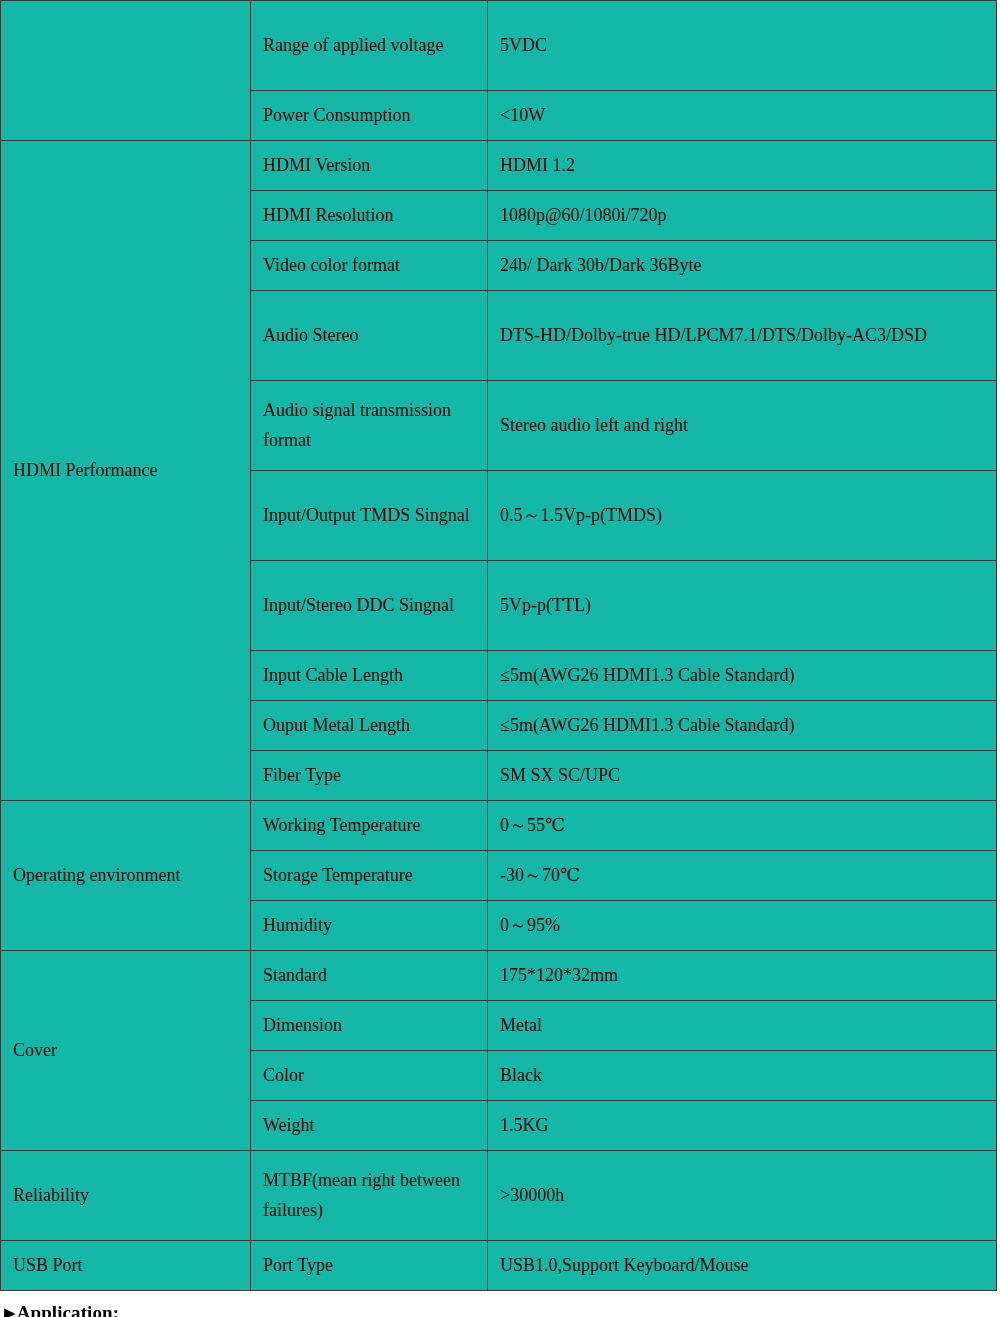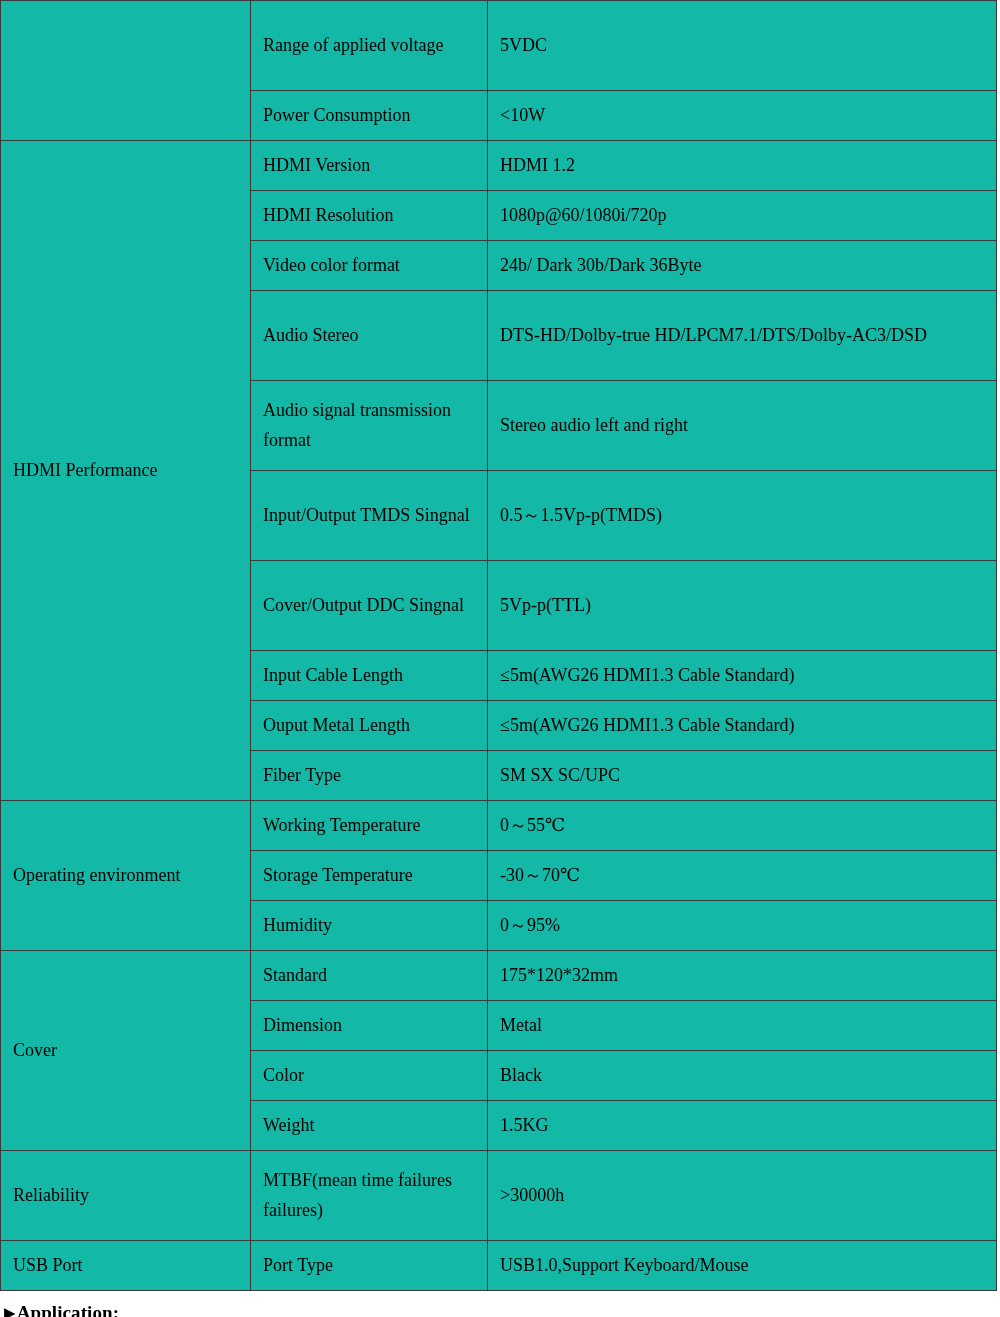--- a/index.html
+++ b/index.html
@@ -117,21 +117,21 @@
         </tr>
         <tr class="h-tall">
           <td class="param-cell">Audio signal transmission format</td>
           <td class="value-cell">Stereo audio left and right</td>
         </tr>
         <tr class="h-tall">
           <td class="param-cell">Input/Output TMDS Singnal</td>
           <td class="value-cell">0.5～1.5Vp-p(TMDS)</td>
         </tr>
         <tr class="h-tall">
-          <td class="param-cell">Cover/Output DDC Singnal</td>
+          <td class="param-cell">Input/Stereo DDC Singnal</td>
           <td class="value-cell">5Vp-p(TTL)</td>
         </tr>
         <tr class="h-std">
           <td class="param-cell">Input Cable Length</td>
           <td class="value-cell">≤5m(AWG26 HDMI1.3 Cable Standard)</td>
         </tr>
         <tr class="h-std">
           <td class="param-cell">Ouput Metal Length</td>
           <td class="value-cell">≤5m(AWG26 HDMI1.3 Cable Standard)</td>
         </tr>
@@ -164,21 +164,21 @@
         <tr class="h-std">
           <td class="param-cell">Color</td>
           <td class="value-cell">Black</td>
         </tr>
         <tr class="h-std">
           <td class="param-cell">Weight</td>
           <td class="value-cell">1.5KG</td>
         </tr>
         <tr class="h-tall">
           <td class="group-cell" rowspan="1">Reliability</td>
-          <td class="param-cell">MTBF(mean time failures failures)</td>
+          <td class="param-cell">MTBF(mean right between failures)</td>
           <td class="value-cell">&gt;30000h</td>
         </tr>
         <tr class="h-std">
           <td class="group-cell" rowspan="1">USB Port</td>
           <td class="param-cell">Port Type</td>
           <td class="value-cell">USB1.0,Support Keyboard/Mouse</td>
         </tr>
       </tbody>
   </table>
 

